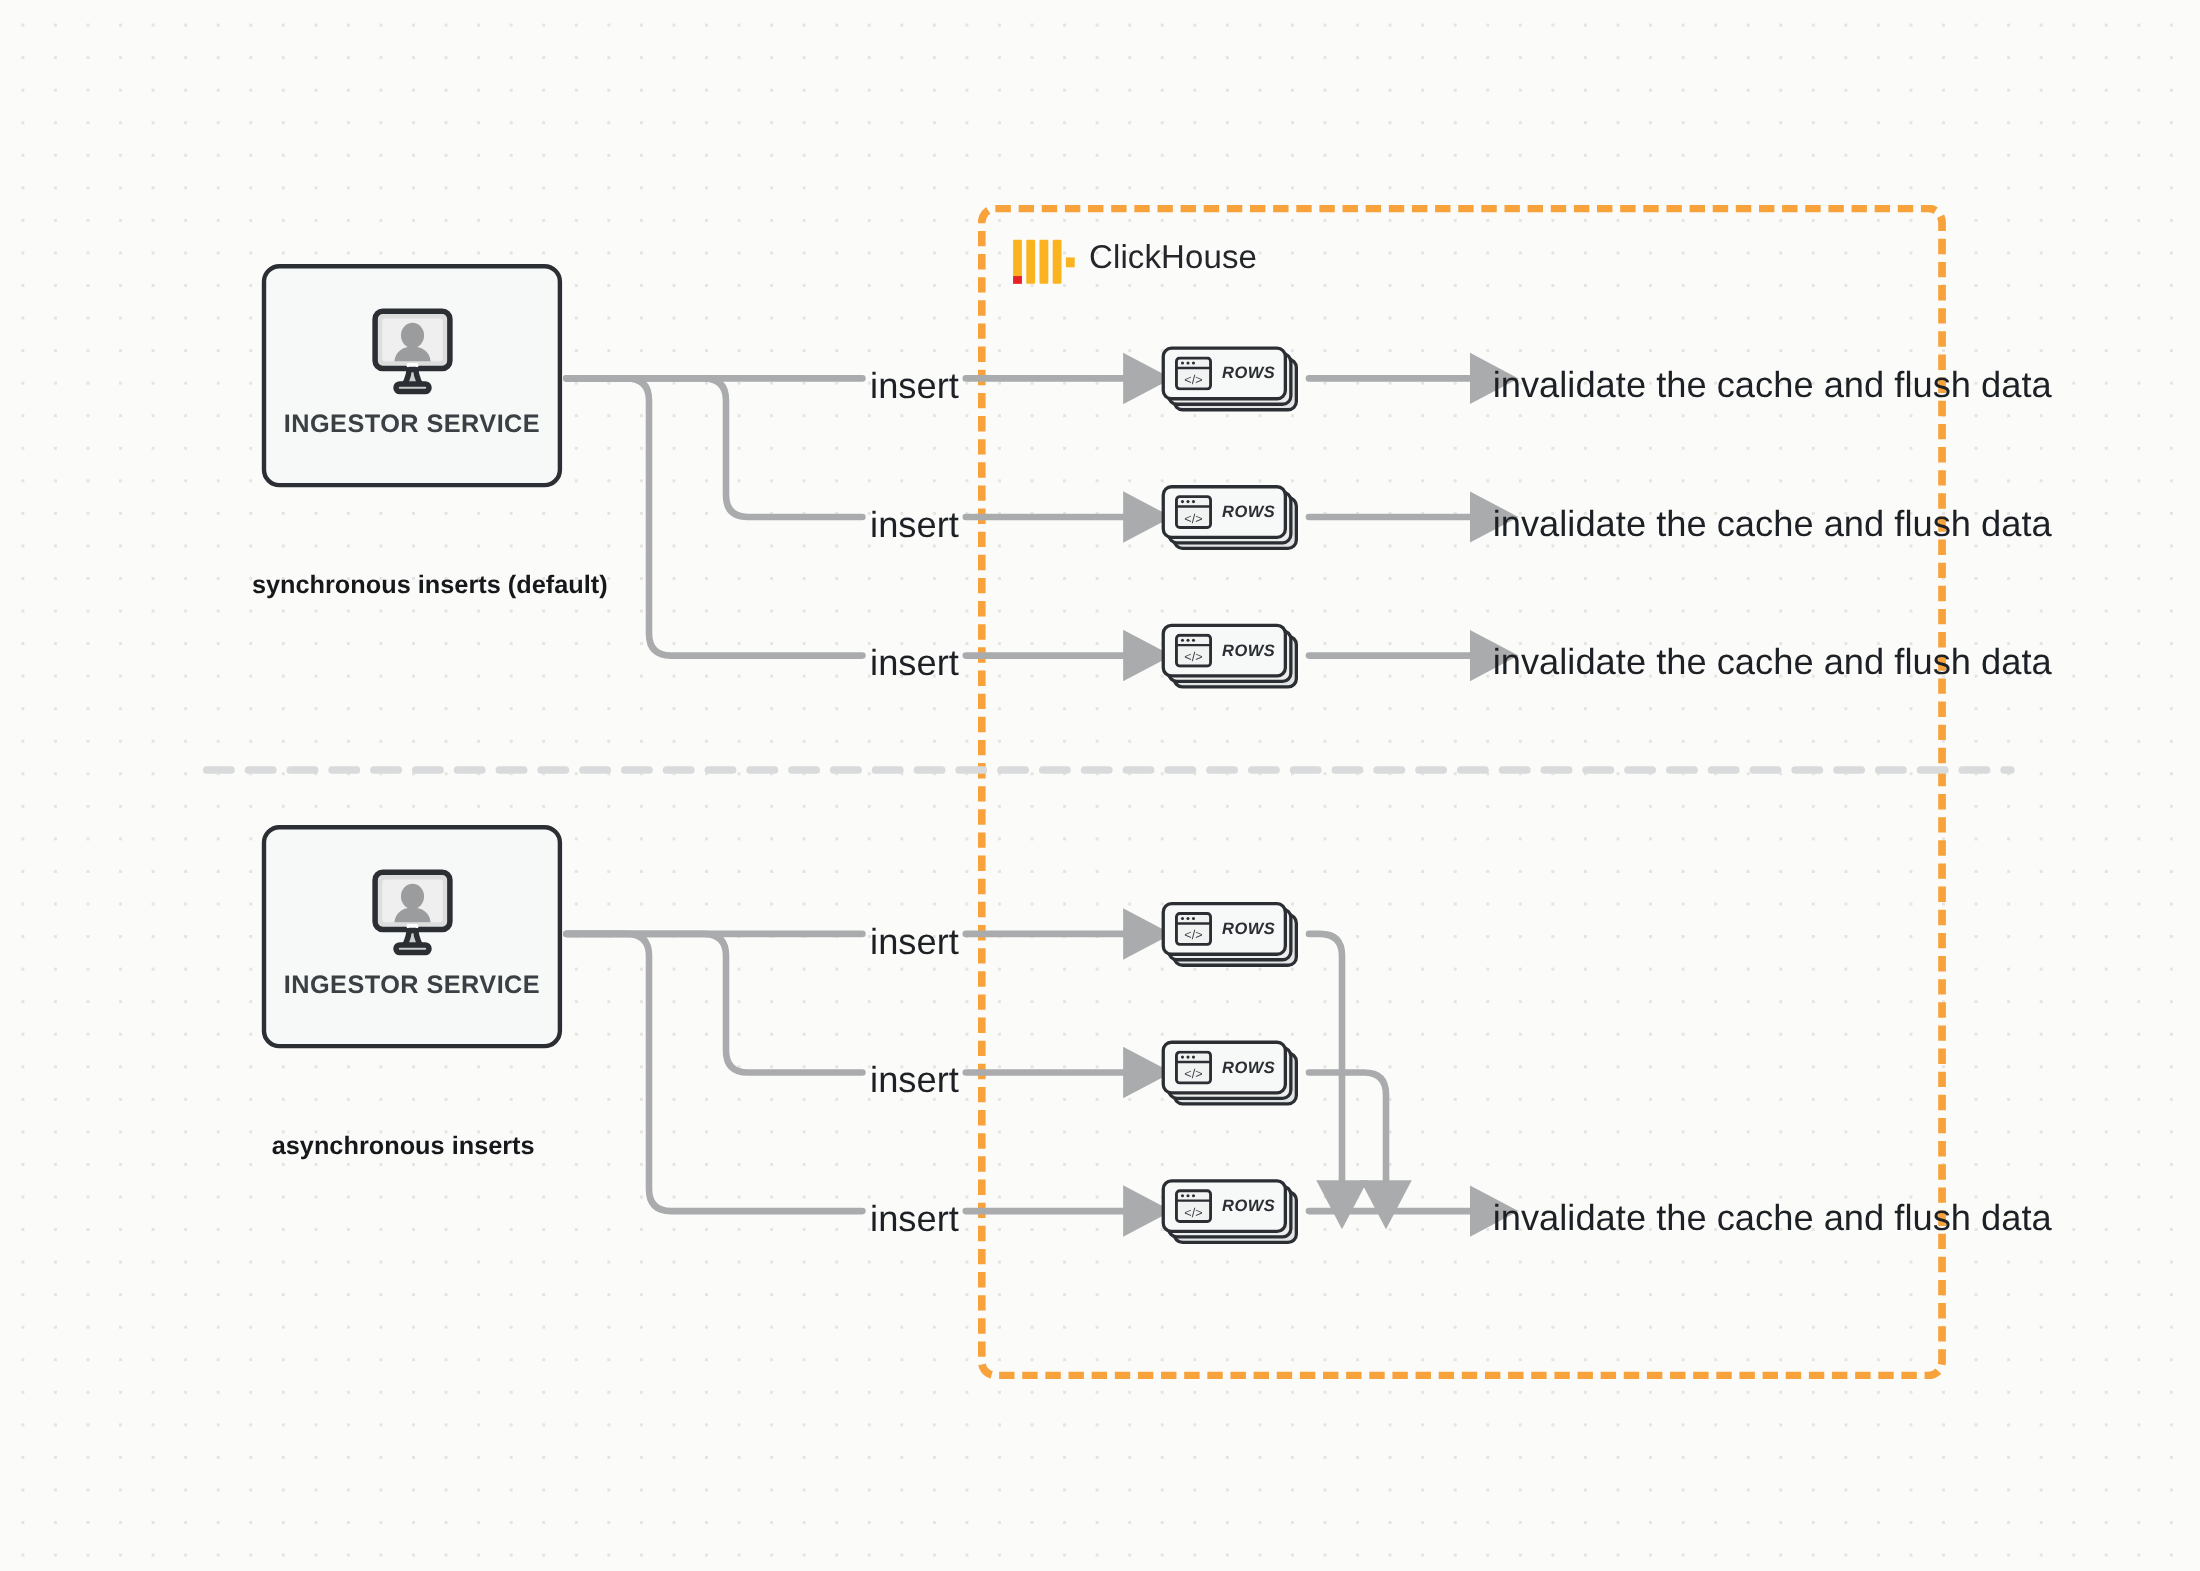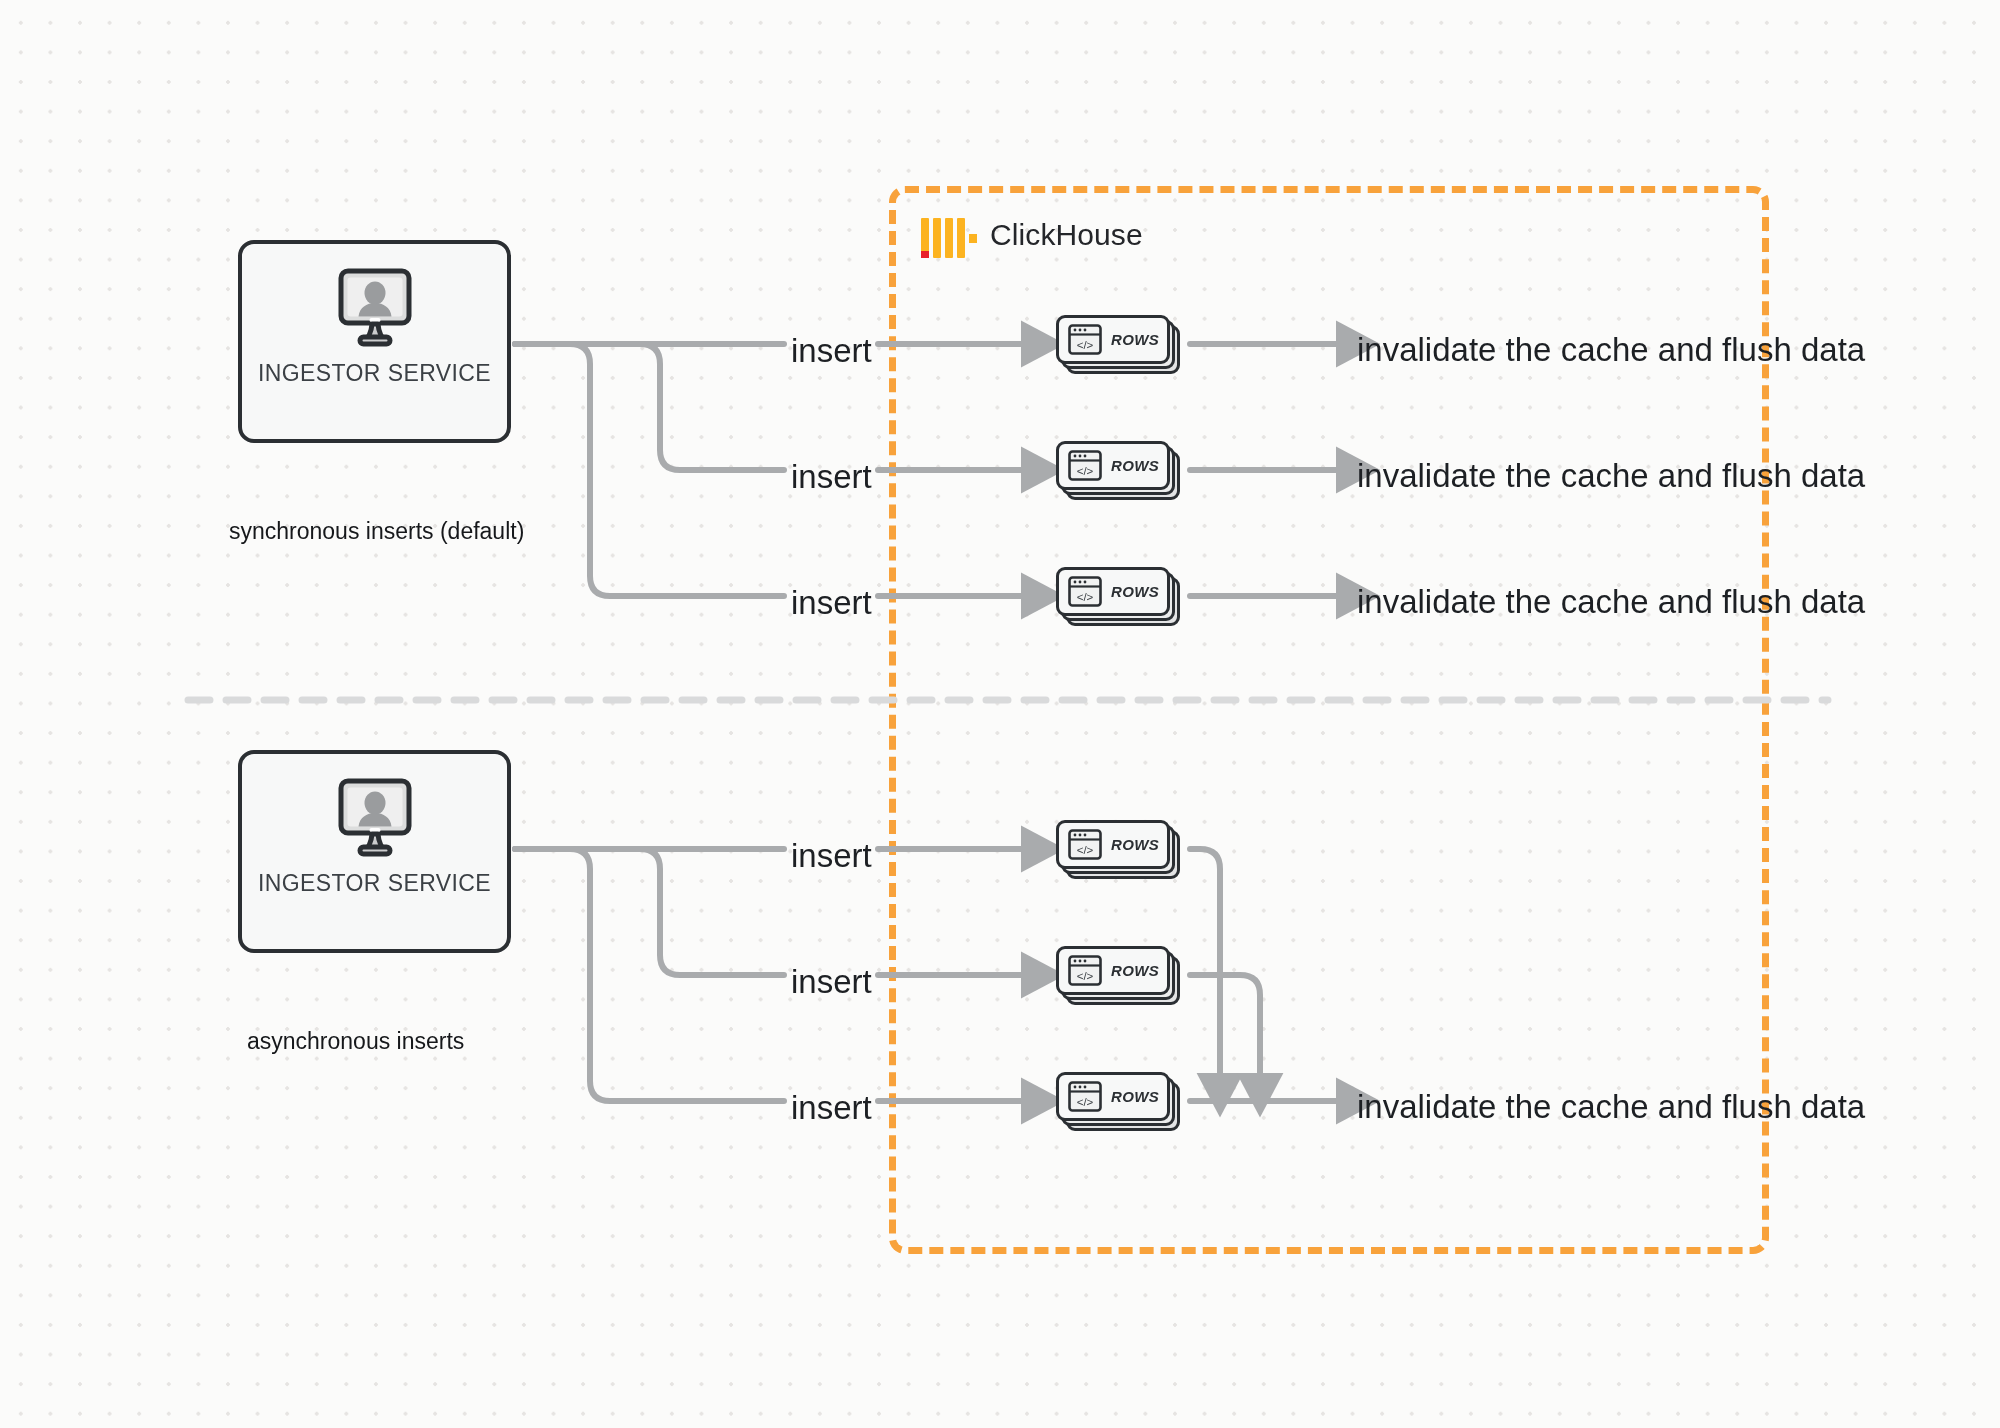--- a/index.html
+++ b/index.html
@@ -101,21 +101,22 @@
     width: 273px;
     height: 203px;
     background: #f7f8f8;
     border: 4px solid #2b2f33;
     border-radius: 16px;
     box-sizing: border-box;
     display: flex;
     flex-direction: column;
     align-items: center;
     justify-content: flex-start;
-    padding-top: 24px;
+    padding-top: 36px;
+    font-weight: bold;
   }
   .ingestor.sync  { left: 238px; top: 240px; }
   .ingestor.async { left: 238px; top: 750px; }
 
   .monitor {
     width: 88px;
     height: 80px;
     position: relative;
     margin-bottom: 12px;
   }
@@ -123,21 +124,21 @@
     font-size: 23px;
     color: #3b4045;
     letter-spacing: 0.4px;
     white-space: nowrap;
   }
 
   
   .mode-caption {
     position: absolute;
     font-size: 23px;
-    font-weight: normal;
+    font-weight: bold;
     color: #16181b;
     white-space: nowrap;
   }
   .mode-caption.sync  { left: 229px; top: 518px; }
   .mode-caption.async { left: 247px; top: 1028px; }
 
   
   .rows-card {
     position: absolute;
     width: 124px;

